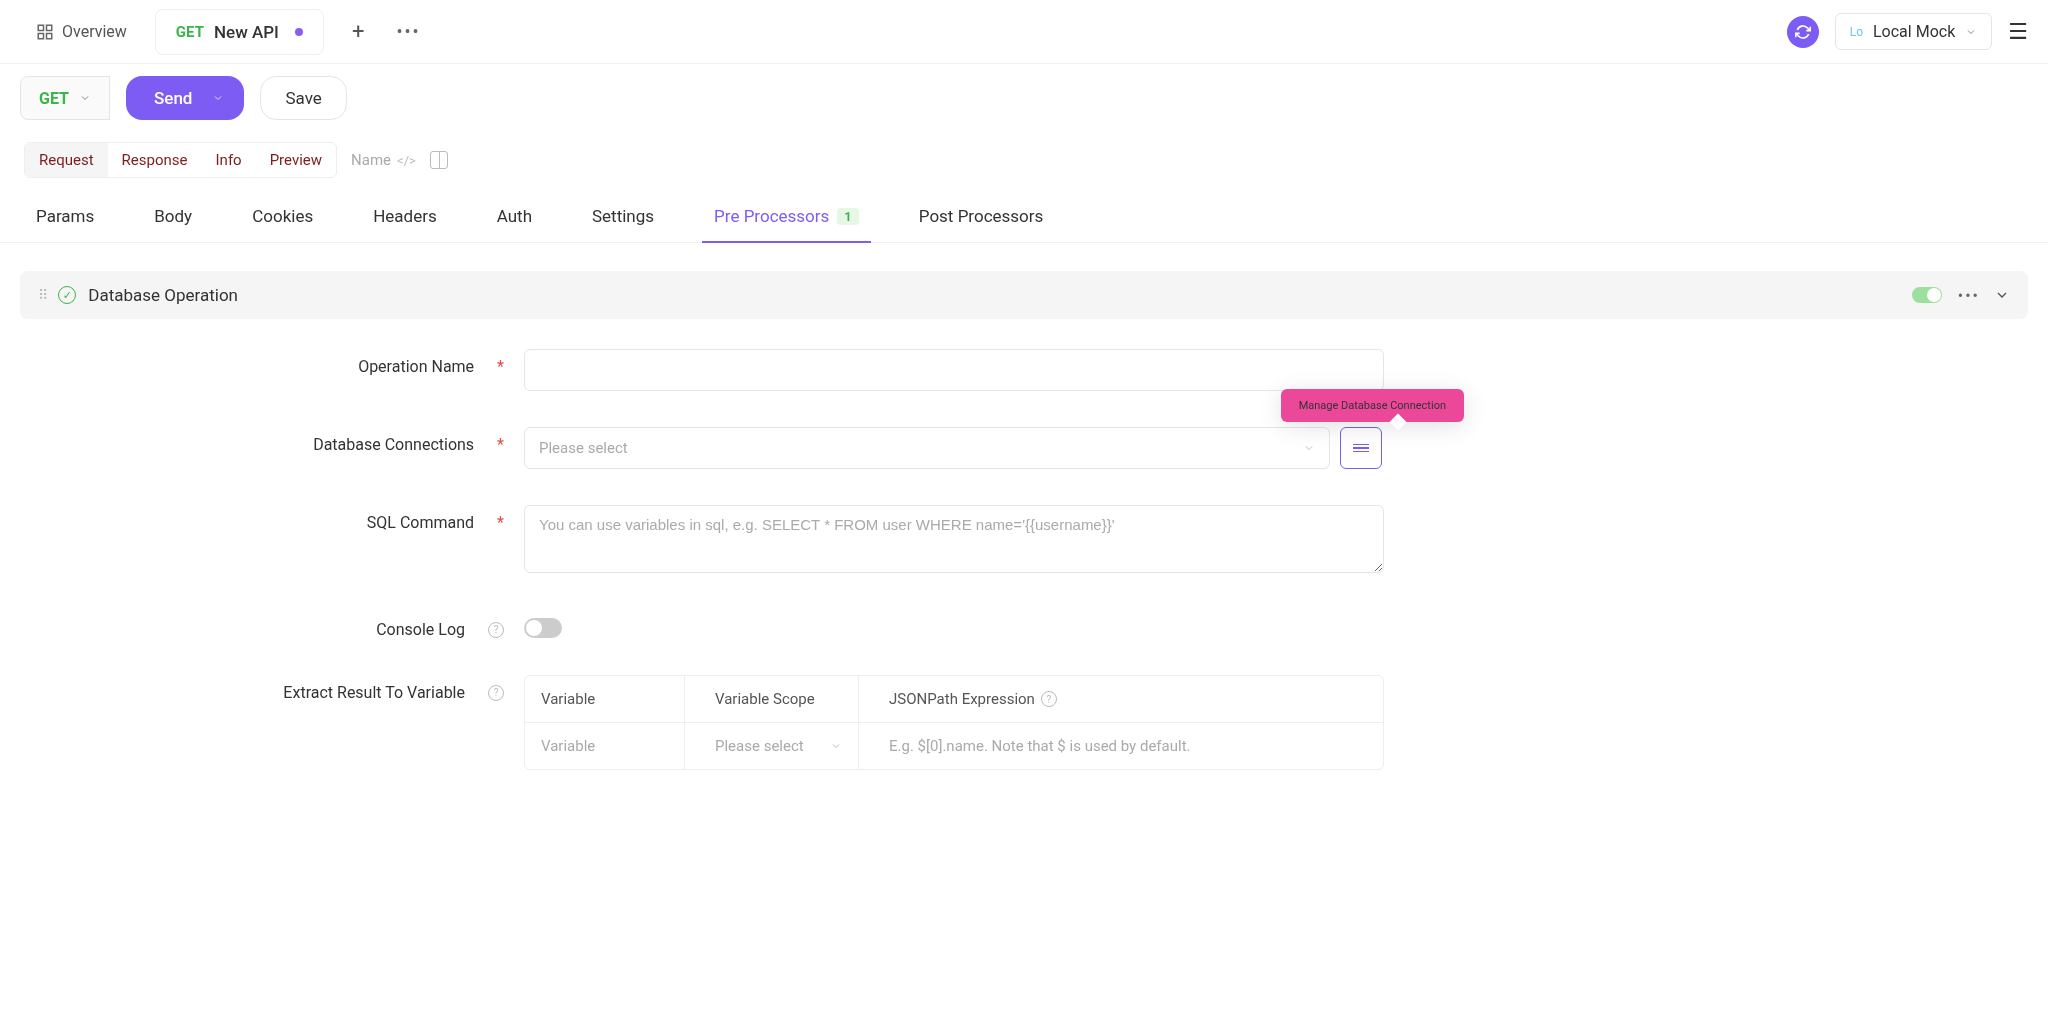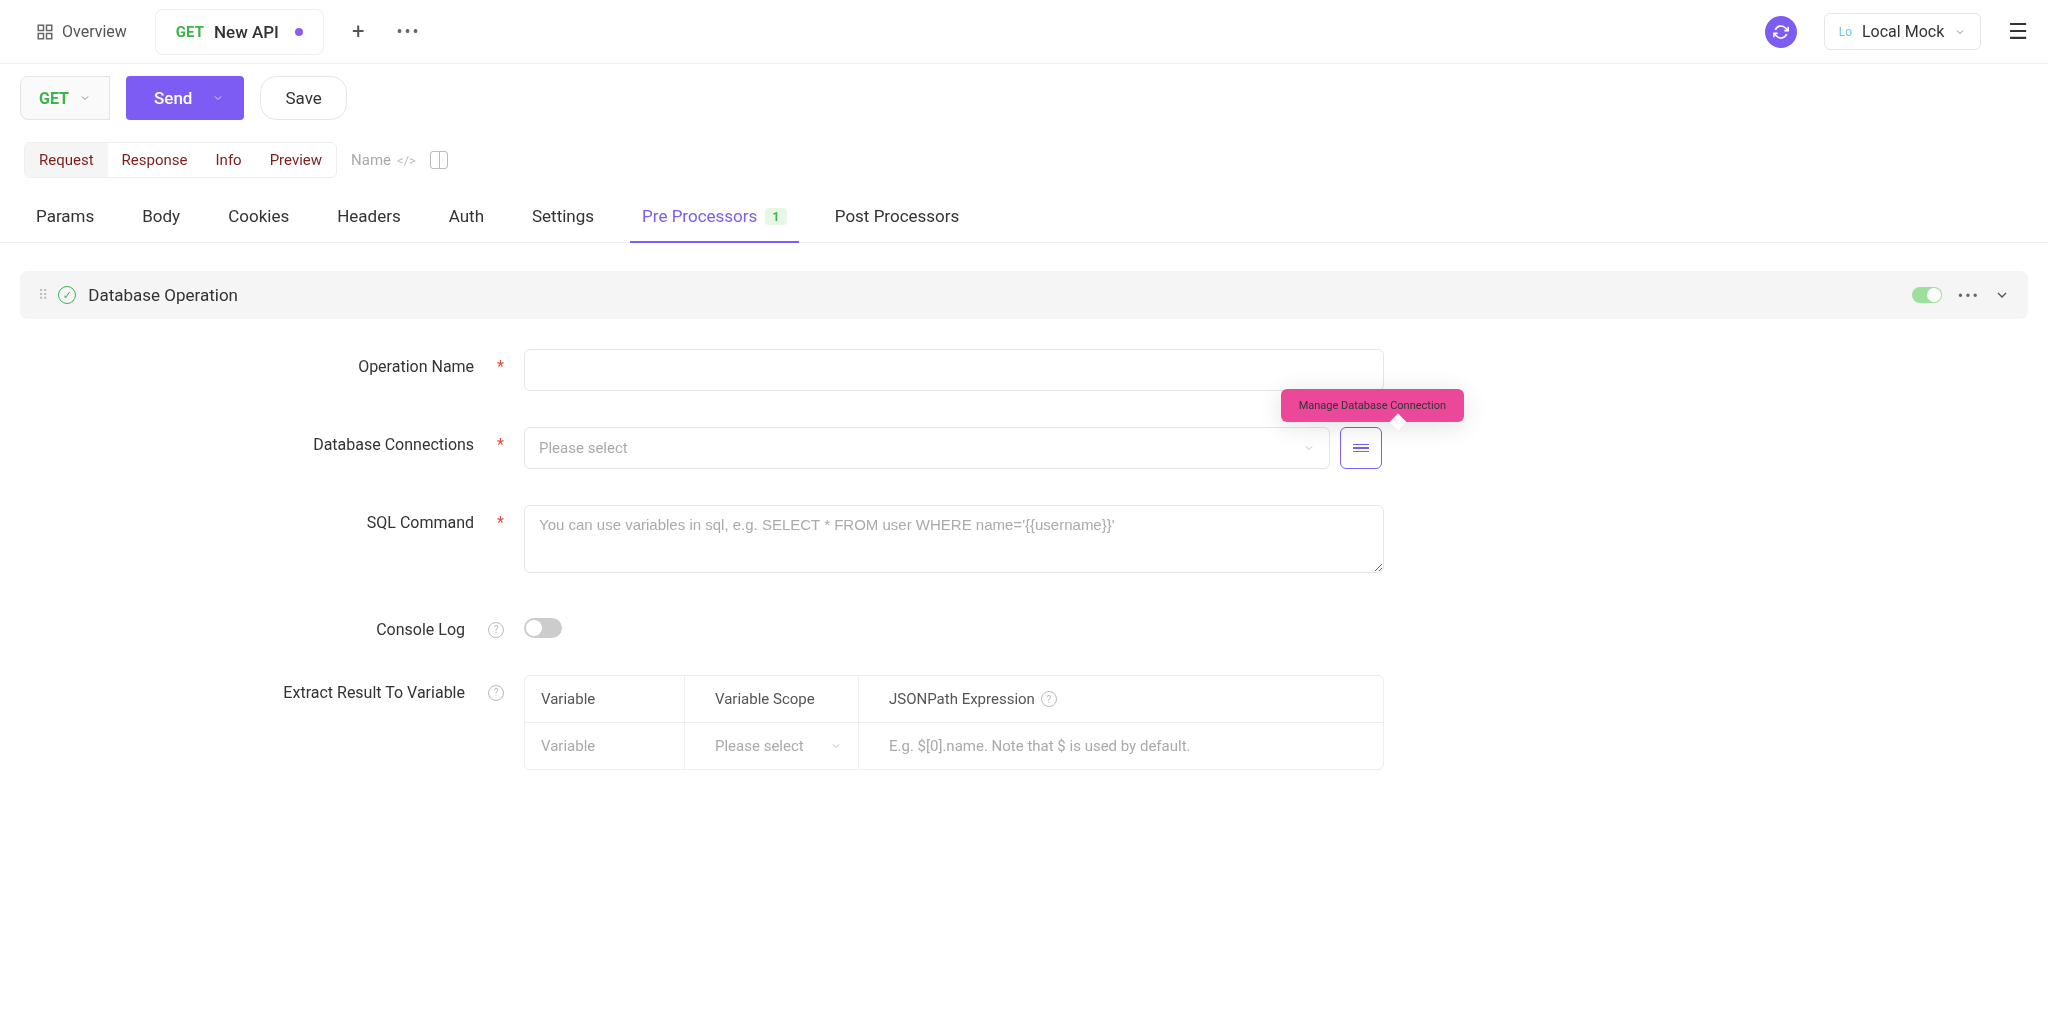--- a/index.html
+++ b/index.html
@@ -6,46 +6,46 @@
 body { font-family: -apple-system, BlinkMacSystemFont, "Segoe UI", Roboto, sans-serif; font-size: 14px; color: #333; background: #fff; }
 
 .top-bar { display: flex; align-items: center; height: 64px; border-bottom: 1px solid #f0f0f0; padding: 0 20px; }
 .overview-tab { display: flex; align-items: center; gap: 8px; padding: 0 16px; font-size: 16px; color: #555; cursor: pointer; }
 .api-tab { display: flex; align-items: center; gap: 10px; padding: 12px 20px; border: 1px solid #eee; border-radius: 8px; margin-left: 12px; }
 .api-tab .method { color: #3ab54a; font-weight: 700; font-size: 15px; }
 .api-tab .title { font-size: 17px; font-weight: 500; }
 .api-tab .dot { width: 8px; height: 8px; border-radius: 999px; background: #8b5cf6; margin-left: 6px; }
 .plus-btn { margin-left: 28px; font-size: 22px; color: #555; cursor: pointer; }
 .more-btn { margin-left: 32px; font-size: 18px; color: #666; cursor: pointer; letter-spacing: 2px; }
-.top-right { margin-left: auto; display: flex; align-items: center; gap: 27px; }
+.top-right { margin-left: auto; display: flex; align-items: center; gap: 16px; }
 .circle-btn { width: 32px; height: 32px; border-radius: 999px; background: #7c5cf3; display: flex; align-items: center; justify-content: center; cursor: pointer; }
 .env-select { display: flex; align-items: center; gap: 10px; border: 1px solid #e5e5e5; border-radius: 6px; padding: 8px 14px; cursor: pointer; }
 .env-select .lo { color: #6ec7ed; font-size: 12px; }
 .env-select .name { font-size: 16px; }
 .hamburger { font-size: 22px; cursor: pointer; }
 
 .url-row { display: flex; align-items: stretch; gap: 16px; padding: 12px 20px; }
 .method-select { display: flex; align-items: center; gap: 10px; border: 1px solid #e5e5e5; border-radius: 8px 0 0 8px; padding: 0 18px; background: #fafafa; height: 44px; }
 .method-select .m { color: #3ab54a; font-weight: 700; font-size: 16px; }
 .url-input { flex: 1; border: 1px solid #e5e5e5; border-left: none; border-radius: 0 8px 8px 0; padding: 0 16px; height: 44px; font-size: 16px; background: #fafafa; margin-left: -17px; }
 .url-input::placeholder { color: #999; }
-.send-btn { display: flex; align-items: center; gap: 20px; background: #7c5cf3; color: #fff; border-radius: 4px; padding: 0 20px 0 28px; font-size: 17px; font-weight: 500; cursor: pointer; height: 44px; }
+.send-btn { display: flex; align-items: center; gap: 20px; background: #7c5cf3; color: #fff; border-radius: 16px; padding: 0 20px 0 28px; font-size: 17px; font-weight: 500; cursor: pointer; height: 44px; }
 .send-btn .chev { font-size: 12px; opacity: 0.8; }
 .save-btn { display: flex; align-items: center; border: 1px solid #e5e5e5; border-radius: 16px; padding: 0 24px; font-size: 17px; cursor: pointer; height: 44px; }
 
 .view-tabs { display: flex; align-items: center; gap: 0; padding: 10px 24px 0; }
 .view-seg { display: flex; border: 1px solid #eee; border-radius: 6px; overflow: hidden; }
 .view-seg .seg { padding: 8px 14px; font-size: 15px; color: #7f1d1d; cursor: pointer; }
 .view-seg .seg.active { background: #f5f5f5; }
 .name-label { margin-left: 14px; color: #aaa; font-size: 15px; }
 .code-ic { margin-left: 6px; color: #bbb; font-size: 13px; }
 .split-ic { margin-left: 14px; width: 18px; height: 18px; border: 1.5px solid #bbb; border-radius: 3px; position: relative; cursor: pointer; }
 .split-ic::after { content: ''; position: absolute; left: 50%; top: 0; bottom: 0; width: 1.5px; background: #bbb; }
 
-.sub-tabs { display: flex; align-items: center; gap: 40px; padding: 18px 32px 0; border-bottom: 1px solid #f0f0f0; margin-top: 10px; }
+.sub-tabs { display: flex; align-items: center; gap: 52px; padding: 18px 32px 0; border-bottom: 1px solid #f0f0f0; margin-top: 10px; }
 .sub-tab { padding: 0 4px 16px; font-size: 17px; color: #333; cursor: pointer; position: relative; display: flex; align-items: center; gap: 8px; }
 .sub-tab.active { color: #7c5cf3; }
 .sub-tab.active::after { content: ''; position: absolute; left: -8px; right: -8px; bottom: -1px; height: 2px; background: #7c5cf3; }
 .badge { background: #e6f7e6; color: #3ab54a; font-size: 13px; padding: 1px 7px; border-radius: 4px; font-weight: 600; }
 
 .panel { margin: 28px 20px 0; border-radius: 8px; }
 .panel-head { display: flex; align-items: center; background: #f5f5f5; border-radius: 8px; padding: 14px 18px; }
 .drag-ic { color: #bbb; font-size: 14px; cursor: grab; margin-right: 10px; }
 .check-ic { width: 18px; height: 18px; border: 1.5px solid #3ab54a; border-radius: 999px; display: flex; align-items: center; justify-content: center; color: #3ab54a; font-size: 11px; margin-right: 12px; }
 .panel-title { font-size: 17px; flex: 1; }

